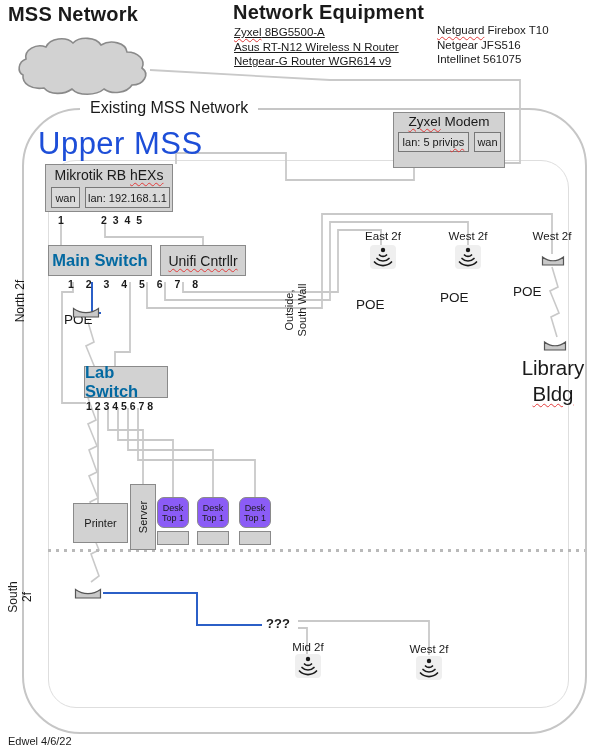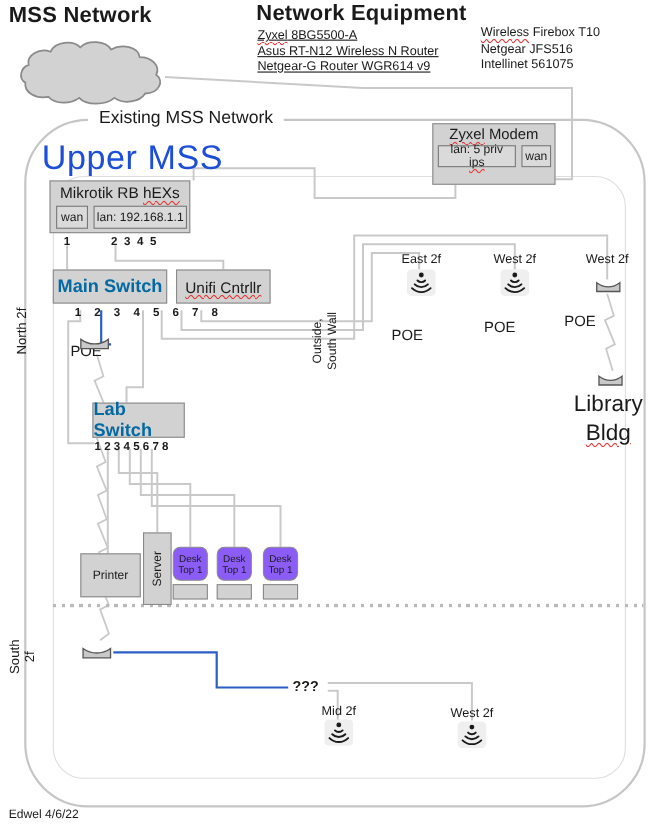--- a/index.html
+++ b/index.html
@@ -76,36 +76,36 @@
 
   <div class="lbl h1" style="left:8px;top:3px;">MSS Network</div>
   <div class="lbl h1" style="left:233px;top:1px;">Network Equipment</div>
 
   <div class="equip" style="left:234px;top:25px;text-decoration:underline;">
     <div><span class="sq">Zyxel</span><span> 8BG5500-A</span></div>
     <div><span class="sq"></span><span>Asus RT-N12 Wireless N Router</span></div>
     <div><span class="sq"></span><span>Netgear-G Router WGR614 v9</span></div>
   </div>
   <div class="equip" style="left:437px;top:23px;">
-    <div><span class="sq">Wireless</span><span> Firebox T10</span></div>
+    <div><span class="sq">Netguard</span><span> Firebox T10</span></div>
     <div><span class="sq"></span><span>Netgear JFS516</span></div>
     <div><span class="sq"></span><span>Intellinet 561075</span></div>
   </div>
 
   <svg class="icon" style="left:14px;top:30px;" width="142" height="70" viewBox="0 0 142 70">
     <path d="M30,58 C18,60 8,54 9,45 C3,42 4,32 12,29 C10,20 22,13 32,17 C36,8 52,6 59,13 C66,6 82,7 87,15 C97,9 112,13 113,22 C124,22 132,30 128,38 C136,44 130,55 118,55 C113,63 98,65 90,59 C82,66 64,66 58,59 C50,65 36,65 30,58 Z" fill="#d2d2d2" stroke="#8a8a8a" stroke-width="1.6"></path>
   </svg>
   <div class="lbl" style="left:38px;top:55px;width:60px;text-align:center;font-weight:700;font-size:15px;">PNCC</div>
 
   <div class="lbl big" style="left:38px;top:126px;">Upper MSS</div>
   <div class="lbl foot" style="left:8px;top:735px;">Edwel 4/6/22</div>
 
   <div class="gbox" style="left:393px;top:112px;width:112px;height:56px;">
     <div style="position:absolute;top:1px;width:100%;text-align:center;font-size:13.5px;"><span class="sq">Zyxel</span><span> Modem</span></div>
-    <div class="sub" style="left:4px;top:19px;width:71px;height:20px;flex-direction:column;">
+    <div class="sub" style="left:4px;top:19px;width:71px;height:20px;">
         <span>lan: 5 priv </span>
         <span class="sq">ips</span>
       </div>
     <div class="sub" style="left:80px;top:19px;width:27px;height:20px;">wan</div>
   </div>
   <div class="ports" style="left:407px;top:156px;word-spacing:3px;">1 2 3 4 5</div>
 
   <div class="gbox" style="left:45px;top:164px;width:128px;height:48px;">
     <div style="position:absolute;top:2px;width:100%;text-align:center;font-size:14px;"><span>Mikrotik RB </span><span class="sq">hEXs</span></div>
     <div class="sub" style="left:5px;top:22px;width:29px;height:21px;">wan</div>

